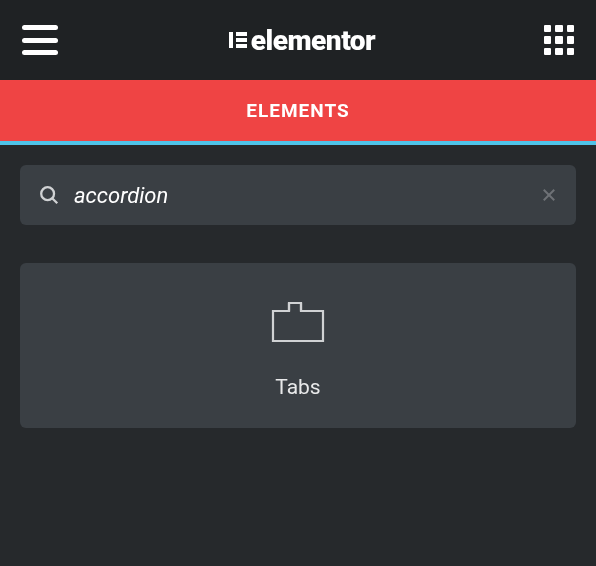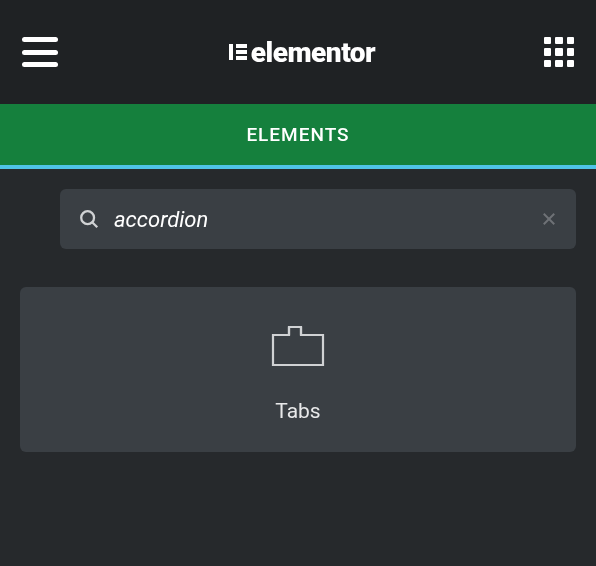--- a/index.html
+++ b/index.html
@@ -5,21 +5,21 @@
   * { margin: 0; padding: 0; box-sizing: border-box; }
   body {
     width: 596px;
     height: 566px;
     background: #26292c;
     font-family: -apple-system, BlinkMacSystemFont, "Segoe UI", Roboto, sans-serif;
     color: #e0e0e0;
     overflow: hidden;
   }
   .header {
-    height: 104px;
+    height: 80px;
     background: #1f2224;
     display: flex;
     align-items: center;
     justify-content: space-between;
     padding: 0 22px;
   }
   .hamburger {
     width: 36px;
     height: 30px;
     cursor: pointer;
@@ -71,34 +71,34 @@
     justify-content: center;
     font-size: 19px;
     font-weight: 500;
     letter-spacing: 1px;
     cursor: pointer;
     color: #a8abae;
     background: #33373c;
   }
   .tab.active {
     color: #ffffff;
-    background: #15803d;
+    background: #ef4444;
     border-bottom: 4px solid #4fc3e8;
+    font-weight: bold;
   }
   .content {
     padding: 20px;
   }
   .search-box {
     background: #3a3f44;
     border-radius: 6px;
     height: 60px;
     display: flex;
     align-items: center;
     padding: 0 18px;
-    margin-left: 40px;
   }
   .search-icon {
     color: #d0d2d4;
     margin-right: 14px;
     display: flex;
   }
   .search-input {
     flex: 1;
     background: transparent;
     border: none;

